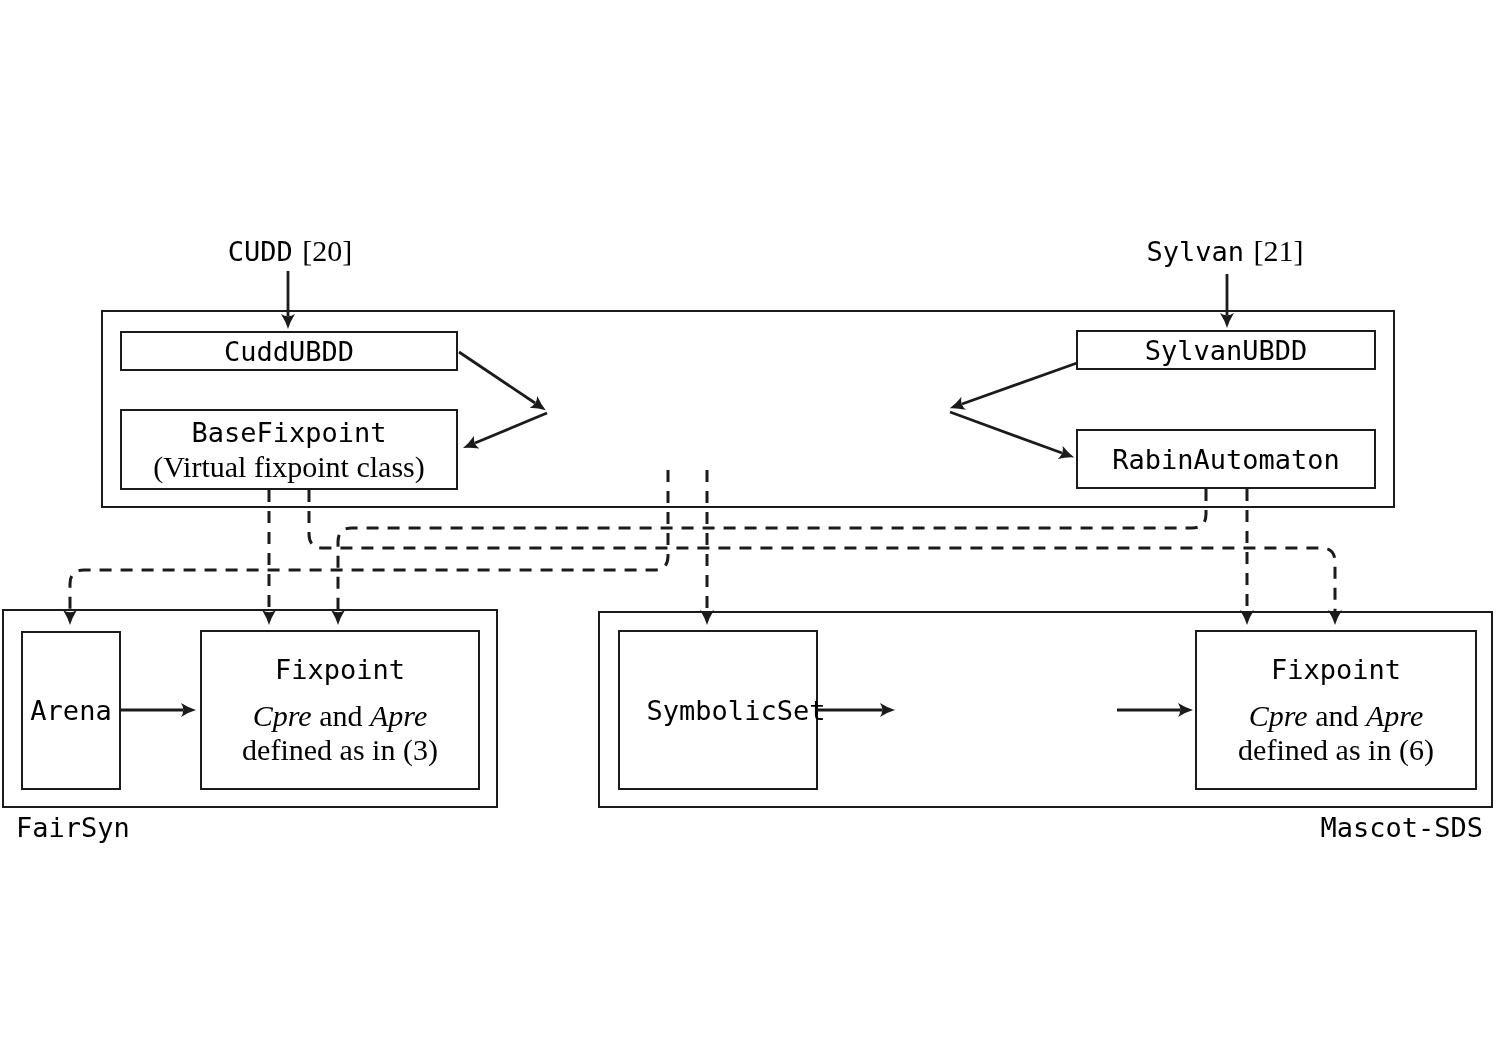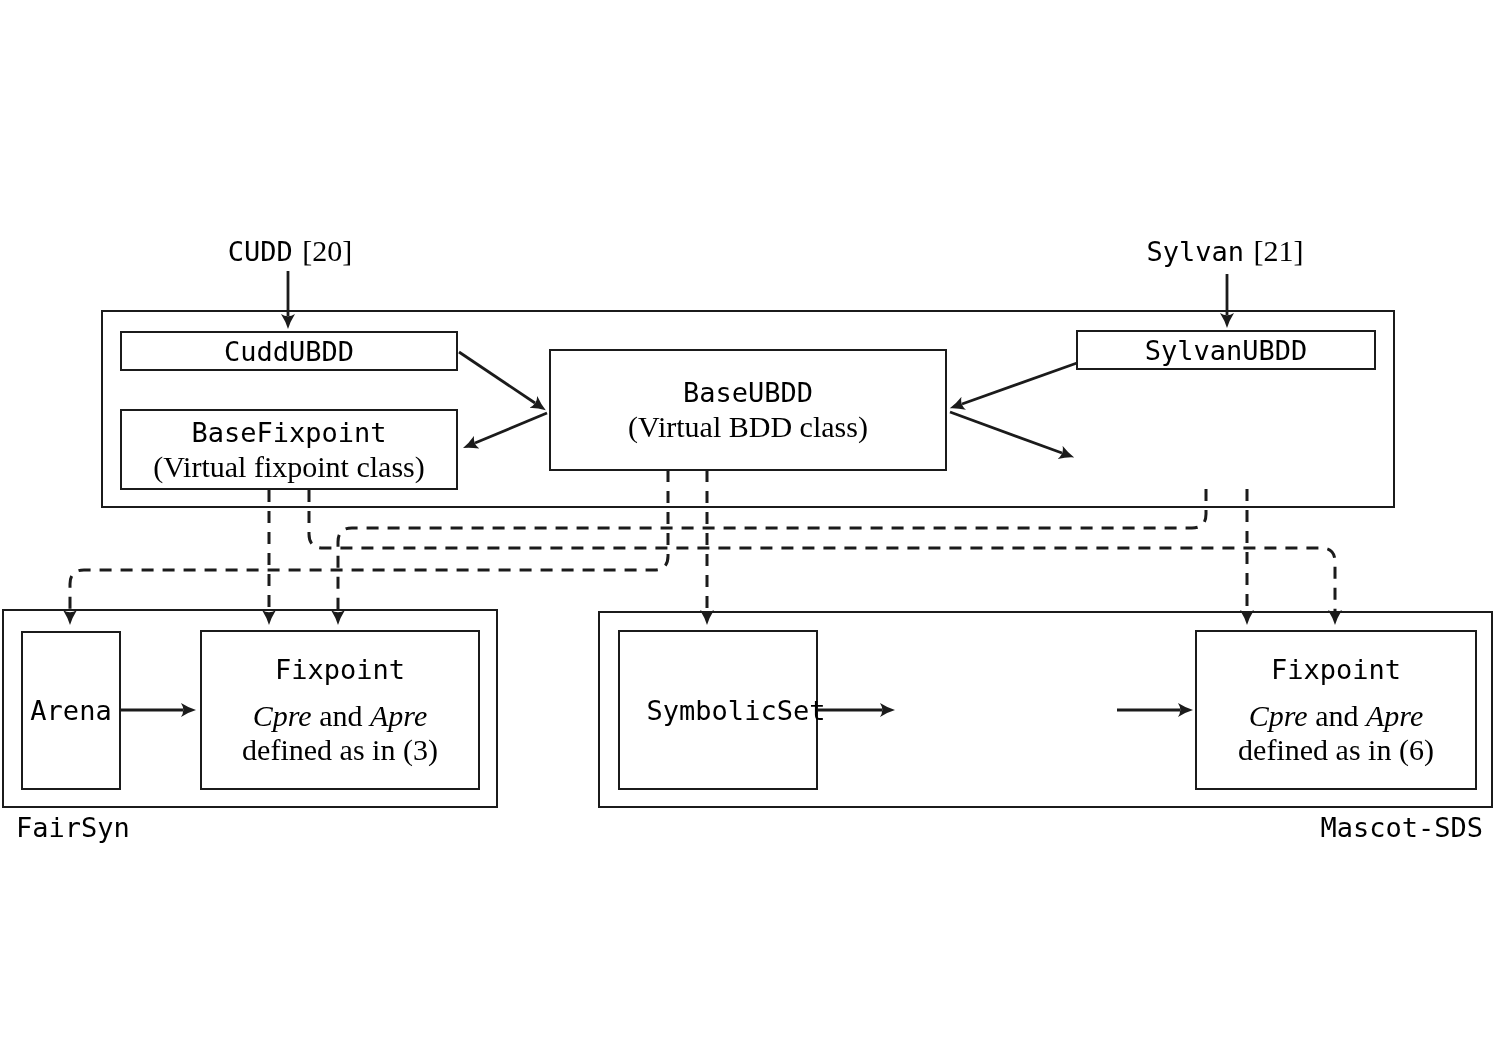--- a/index.html
+++ b/index.html
@@ -74,29 +74,28 @@
 
   <div class="box" style="left:120px;top:331px;width:338px;height:40px;">
     <div class="mono">CuddUBDD</div>
   </div>
 
   <div class="box" style="left:120px;top:409px;width:338px;height:81px;">
     <div class="mono sub-line">BaseFixpoint</div>
     <div class="serif sub-line">(Virtual fixpoint class)</div>
   </div>
 
-  <div class="box" style="left:549px;top:349px;width:398px;height:122px;">
-    <div class="mono sub-line">BaseUBDD</div>
-    <div class="serif sub-line">(Virtual BDD class)</div>
-  </div>
 
   <div class="box" style="left:1076px;top:330px;width:300px;height:40px;">
     <div class="mono">SylvanUBDD</div>
   </div>
 
+  <div class="box" style="left:1076px;top:429px;width:300px;height:60px;">
+    <div class="mono">RabinAutomaton</div>
+  </div>
 
   <div class="container-box" style="left:2px;top:609px;width:496px;height:199px;"></div>
   <div class="floating-label mono" style="left:16px;top:812px;">FairSyn</div>
 
   <div class="box" style="left:21px;top:631px;width:100px;height:159px;">
     <div class="mono">Arena</div>
   </div>
 
   <div class="box" style="left:200px;top:630px;width:280px;height:160px;">
     <div class="mono fx-title">Fixpoint</div>

